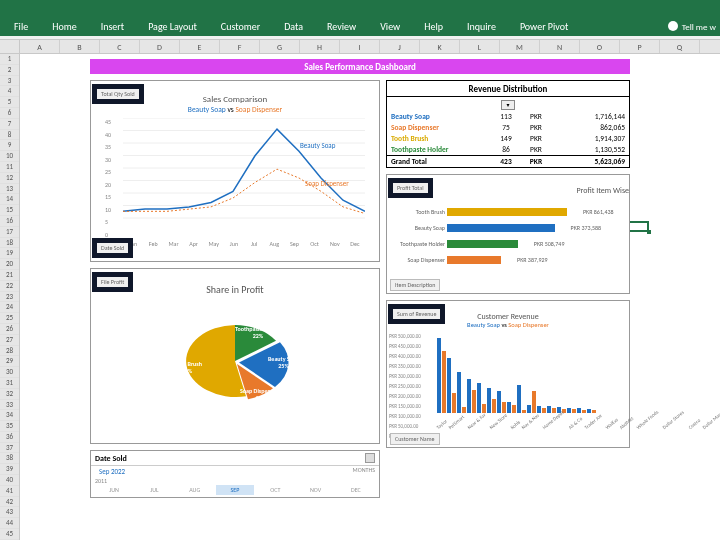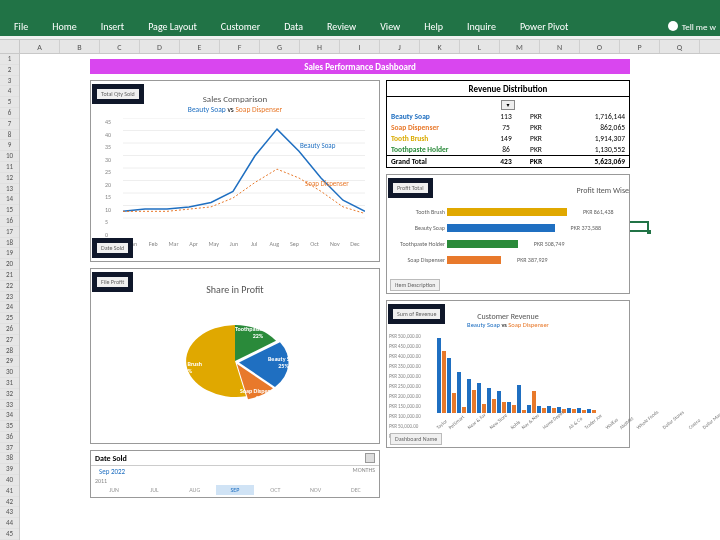--- a/index.html
+++ b/index.html
@@ -429,19 +429,19 @@
                 </div>
                 <div class="vbar-pair">
                   <div class="vb" style="height:4.68px;background:#1f6fc1"></div>
                   <div class="vb" style="height:3.432px;background:#e8792b"></div>
                 </div>
                 <div class="vbar-pair">
                   <div class="vb" style="height:3.9000000000000004px;background:#1f6fc1"></div>
                   <div class="vb" style="height:3.12px;background:#e8792b"></div>
                 </div>
               </div>
-            <div class="btm-tag">Dashboard Name</div>
+            <div class="btm-tag">Customer Name</div>
           </div>
         </div>
       </div>
     </div>
   </div>
 </div>
 
 </body></html>

